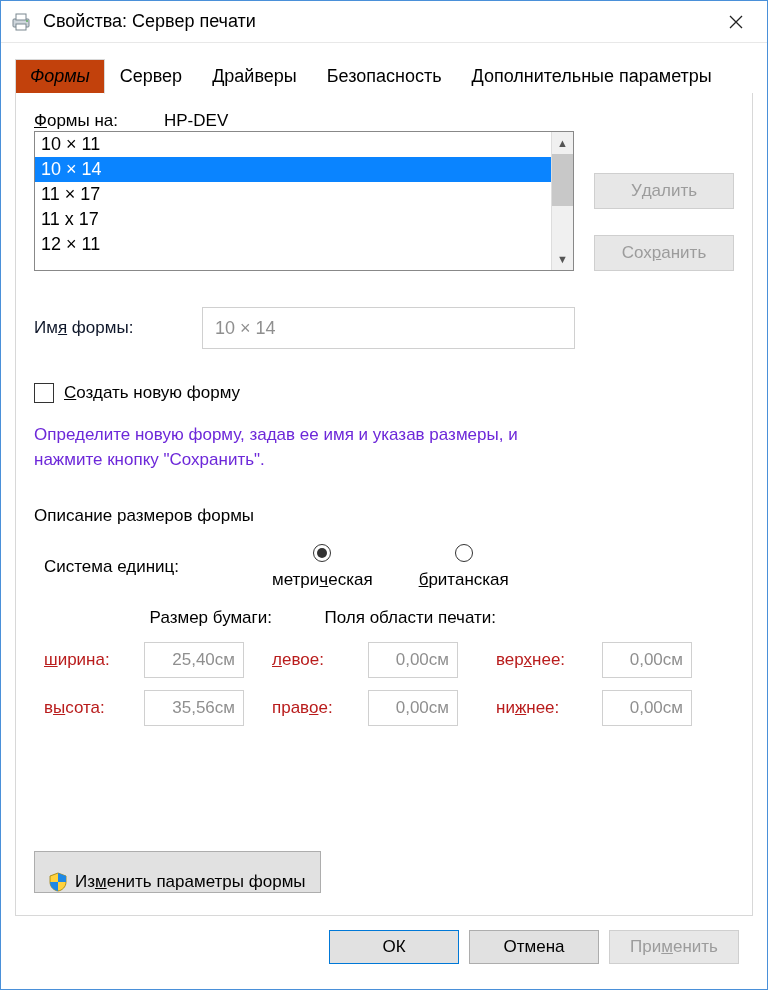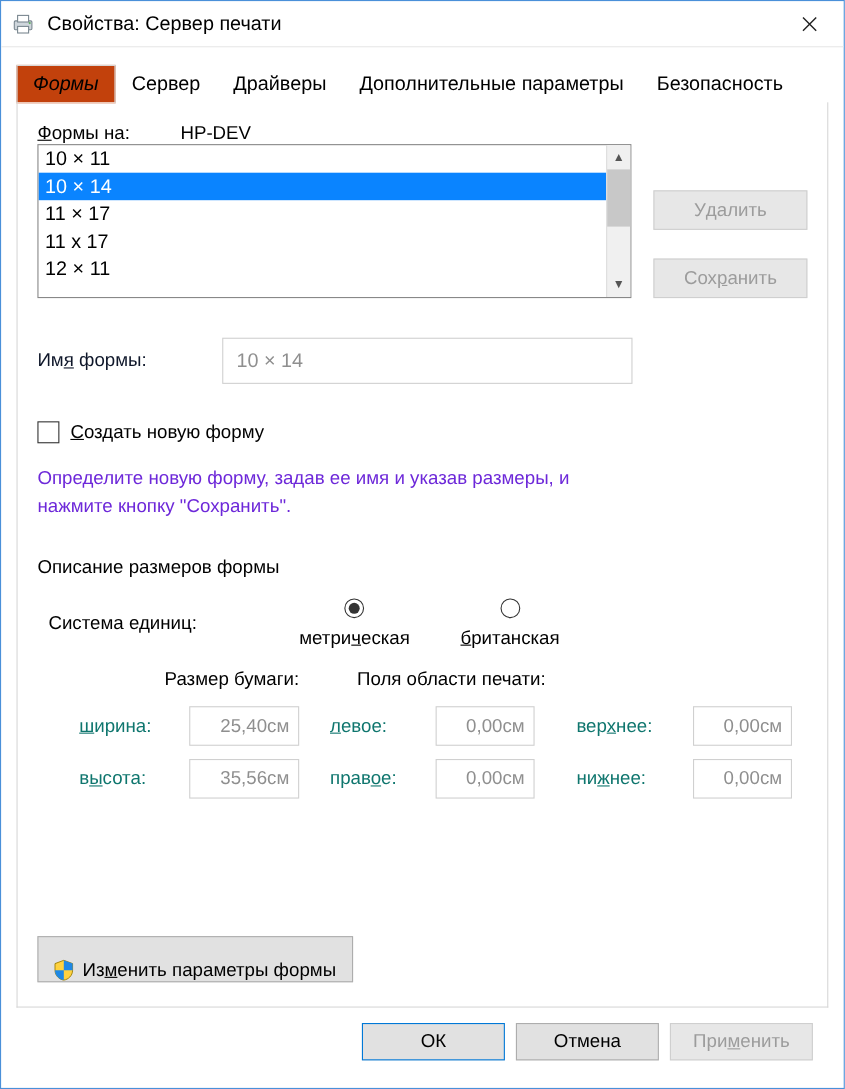--- a/index.html
+++ b/index.html
@@ -213,23 +213,22 @@
     margin-top: 18px;
   }
   .column { }
   .colhead { margin-bottom: 14px; text-align: right; }
   .fieldrow {
     display: flex;
     align-items: center;
     margin-bottom: 12px;
   }
   .fieldrow .flbl {
-    color: #0f766e;
+    color: #b91c1c;
     width: 100px;
-    margin-left: 28px;
   }
   .fieldrow .flbl.w2 { width: 96px; }
   .fieldrow .flbl.w3 { width: 106px; }
   .valbox {
     width: 100px;
     height: 36px;
     border: 1px solid #d0d0d0;
     display: flex;
     align-items: center;
     justify-content: flex-end;
@@ -298,22 +297,22 @@
         <path d="M1 1 L13 13 M13 1 L1 13" stroke="#222" stroke-width="1.3"></path>
       </svg>
   </div>
 </div>
 
 <div class="content">
   <div class="tabstrip">
     <div class="tab active">Формы</div>
     <div class="tab">Сервер</div>
     <div class="tab">Драйверы</div>
+    <div class="tab">Безопасность</div>
     <div class="tab">Дополнительные параметры</div>
-    <div class="tab">Безопасность</div>
   </div>
 
   <div class="panel">
 
     <div class="formsrow">
       <span class="lbl"><span class="underkey">Ф</span><span>ормы на:</span></span>
       <span>HP-DEV</span>
     </div>
 
     <div class="listarea">

